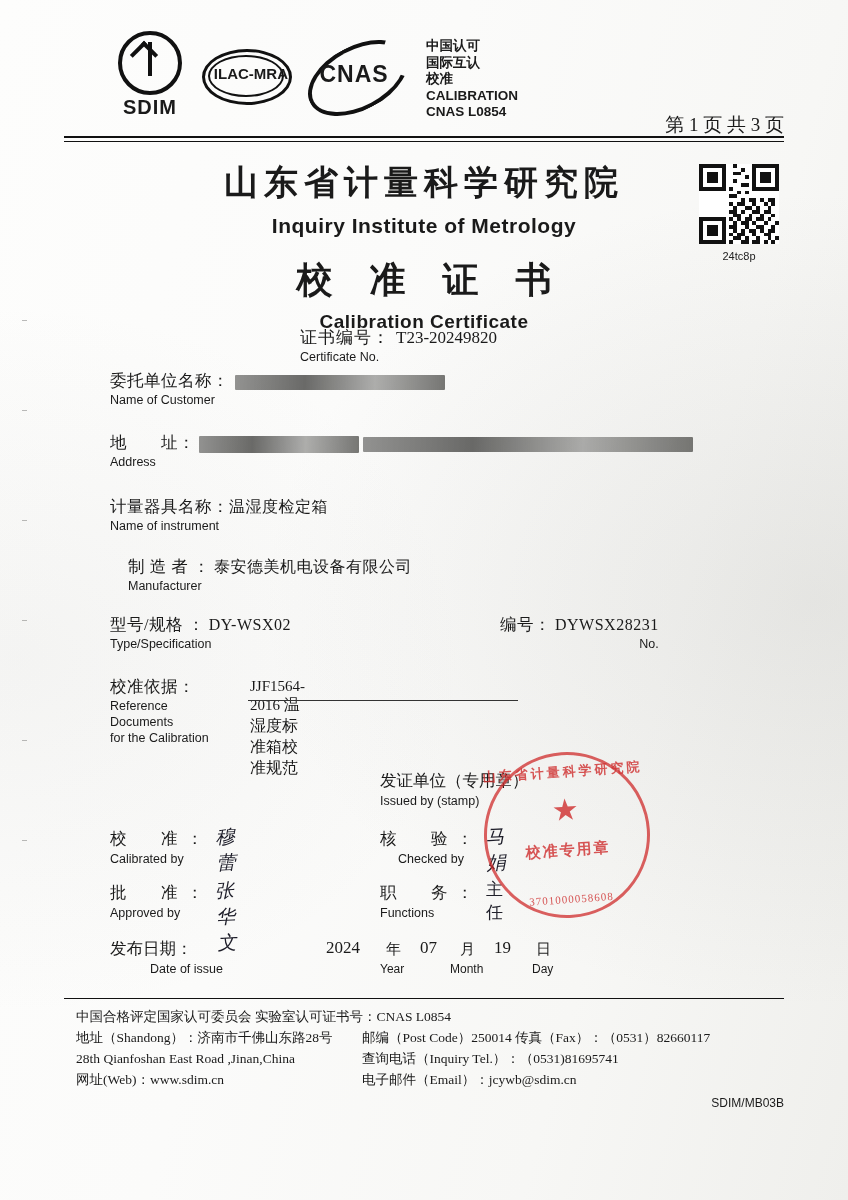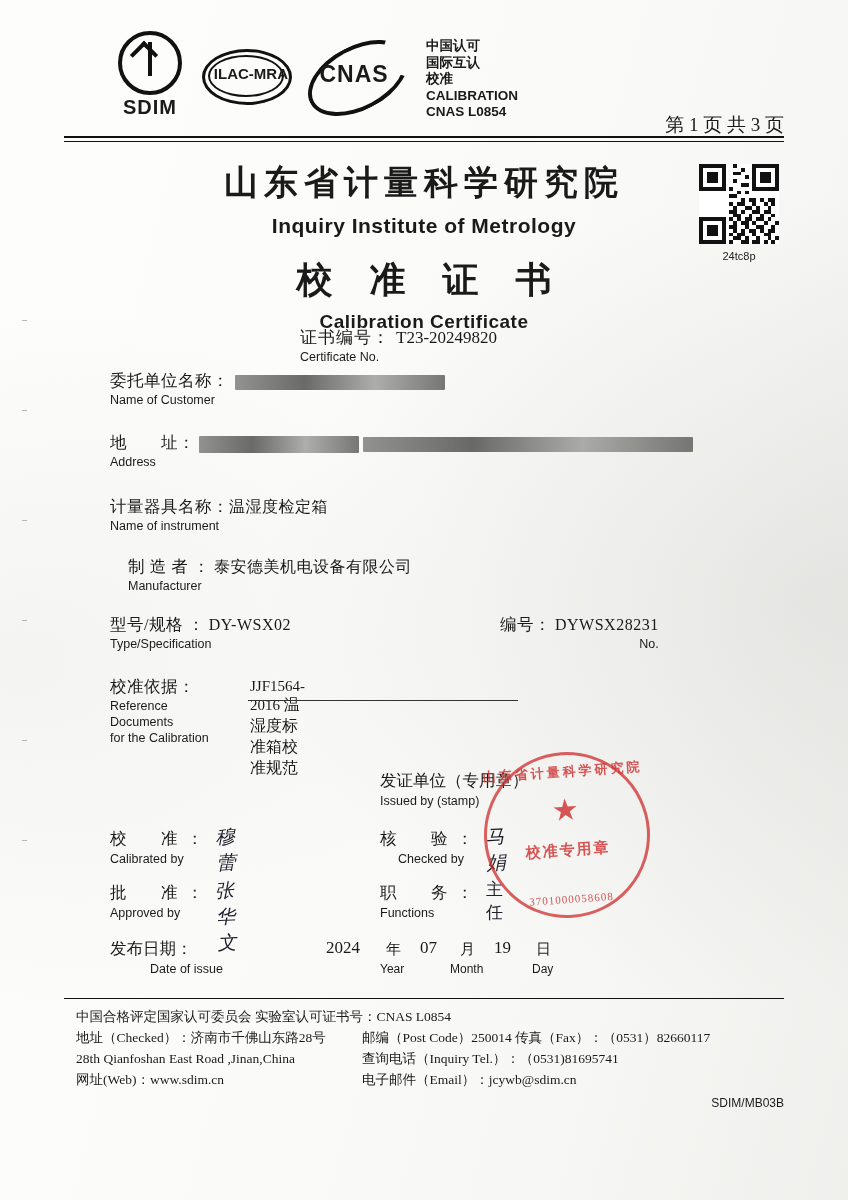--- a/index.html
+++ b/index.html
@@ -695,21 +695,21 @@
   <div class="date-val" style="left:494px; top:938px;">19</div>
   <div class="date-unit" style="left:536px; top:940px;">日</div>
   <div class="date-en" style="left:380px; top:962px;">Year</div>
   <div class="date-en" style="left:450px; top:962px;">Month</div>
   <div class="date-en" style="left:532px; top:962px;">Day</div>
 
   <div class="footer-rule"></div>
   <div class="footer">
     <div class="ln">中国合格评定国家认可委员会  实验室认可证书号：CNAS L0854</div>
     <div class="ln">
-      <span>地址（Checked）：济南市千佛山东路28号</span>
+      <span>地址（Shandong）：济南市千佛山东路28号</span>
       <span class="col2">邮编（Post Code）250014 传真（Fax）：（0531）82660117</span>
     </div>
     <div class="ln">
       <span>28th Qianfoshan East Road ,Jinan,China</span>
       <span class="col2">查询电话（Inquiry Tel.）：（0531)81695741</span>
     </div>
     <div class="ln">
       <span>网址(Web)：www.sdim.cn</span>
       <span class="col2">电子邮件（Email）：jcywb@sdim.cn</span>
     </div>

